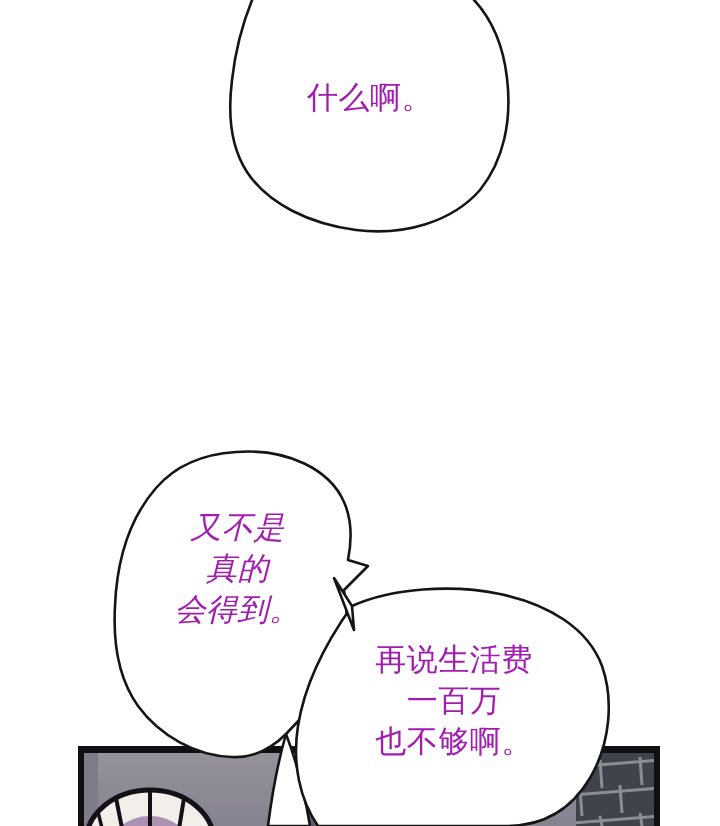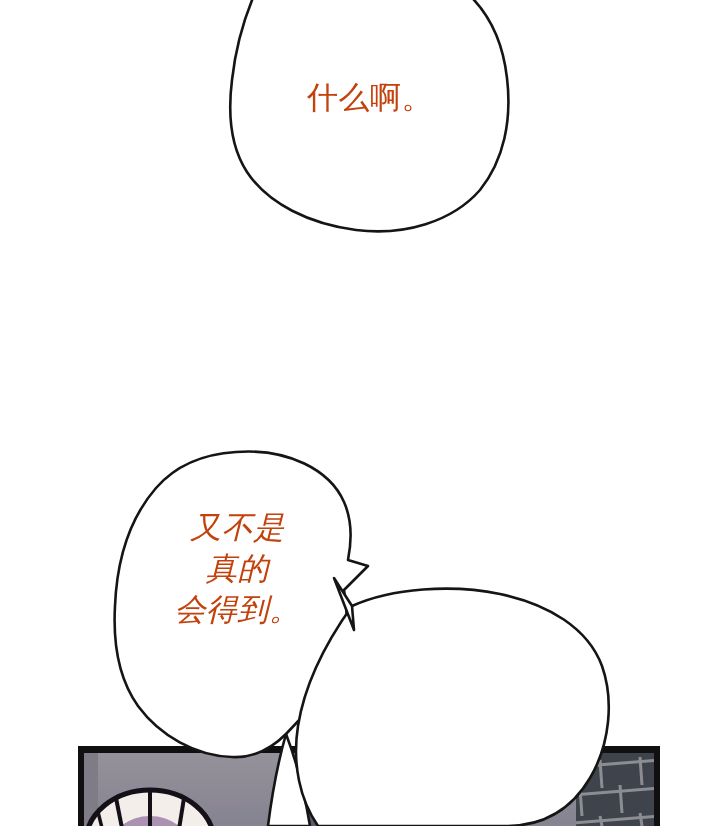--- a/index.html
+++ b/index.html
@@ -20,21 +20,21 @@
   .layer {
     position: absolute;
     left: 0;
     top: 0;
     width: 720px;
     height: 826px;
   }
   .bubble-text {
     position: absolute;
     text-align: center;
-    color: #c2410c;
+    color: #a21caf;
     font-family: "Liberation Sans", "DejaVu Sans", sans-serif;
     font-weight: 400;
     white-space: pre;
     line-height: 1.30;
     letter-spacing: 0.5px;
     user-select: none;
   }
   #bubble1-text {
     left: 232px;
     top: 78px;
@@ -158,14 +158,17 @@
              Z" fill="#ffffff" stroke="#151515" stroke-width="2.6" stroke-linejoin="round" stroke-linecap="round"></path>
     <path d="M352 606 L334 578 L354 630 Z" fill="#ffffff" stroke="#151515" stroke-width="2.6" stroke-linejoin="round" stroke-linecap="round"></path>
   </svg>
 
   <div class="bubble-text" id="bubble1-text">什么啊。</div>
 
   <div class="bubble-text" id="bubble2-text">又不是
 真的
 会得到。</div>
 
+  <div class="bubble-text" id="bubble3-text">再说生活费
+一百万
+也不够啊。</div>
 
 </div>
 
 </body></html>

